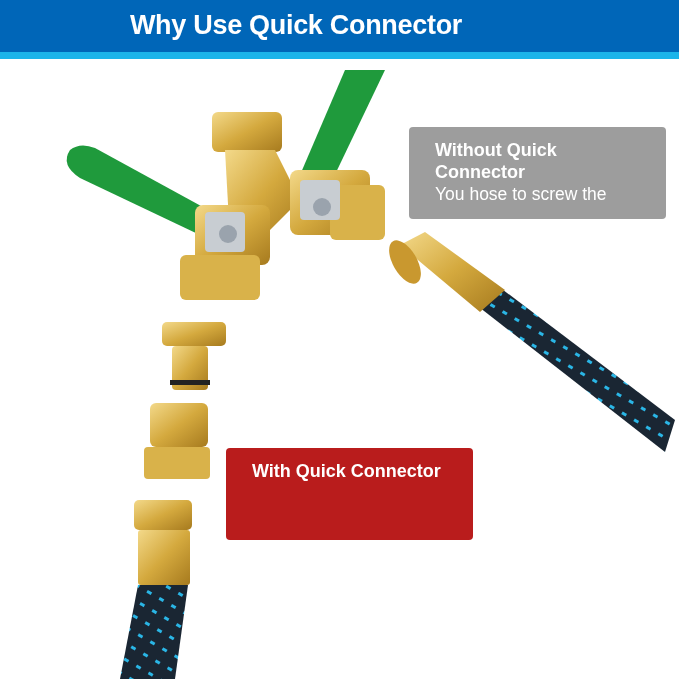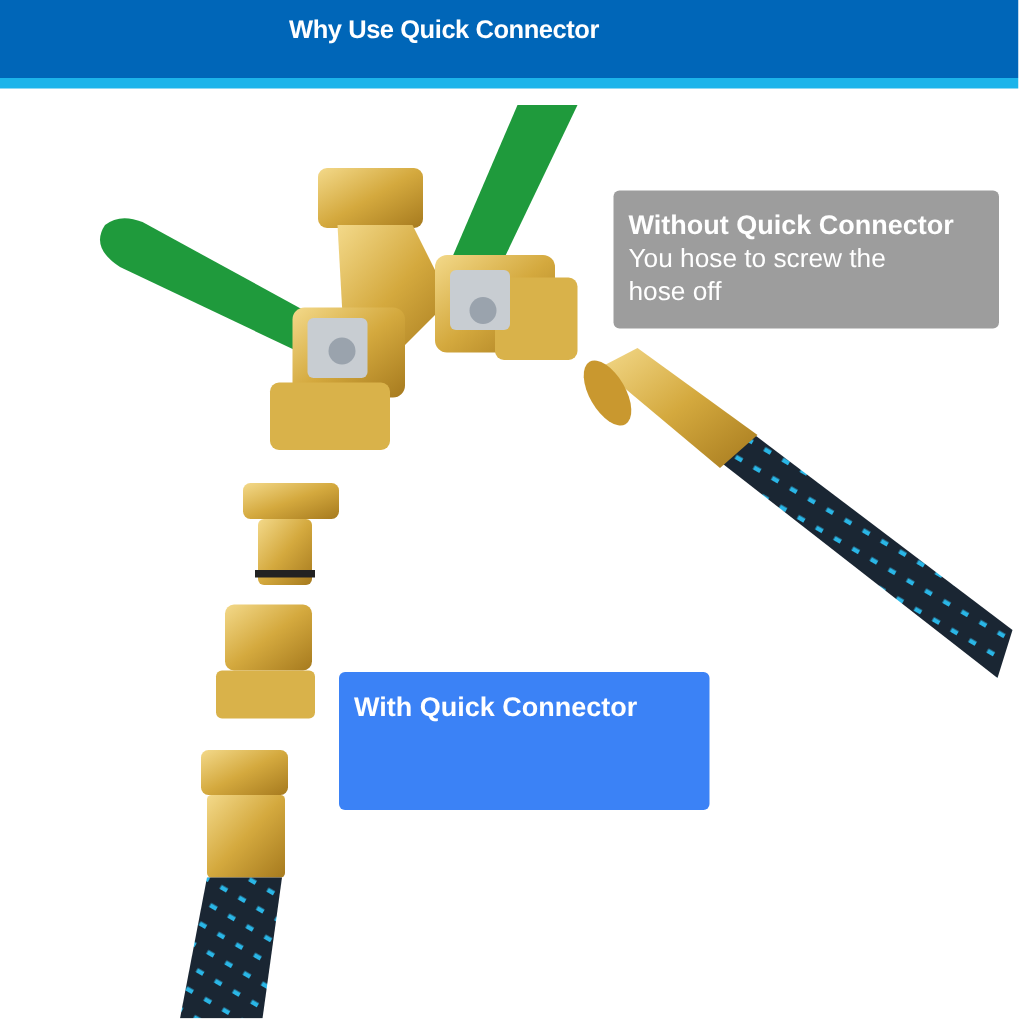--- a/index.html
+++ b/index.html
@@ -1,24 +1,24 @@
 <!DOCTYPE html>
 <html><head>
 <meta charset="utf-8">
 <style>
   html,body{margin:0;padding:0;background:#fff;}
   body{width:679px;height:679px;position:relative;overflow:hidden;font-family:"Liberation Sans",sans-serif;}
   .banner{position:absolute;left:0;top:0;width:679px;height:52px;background:#0066b8;}
   .banner-stripe{position:absolute;left:0;top:52px;width:679px;height:7px;background:#1cb4ea;}
-  .banner-title{position:absolute;left:0;top:10px;width:592px;text-align:center;color:#fff;font-weight:bold;font-size:17px;letter-spacing:-0.3px;}
-  .callout{position:absolute;border-radius:4px;color:#fff;box-sizing:border-box;padding:12px 10px;}
+  .banner-title{position:absolute;left:0;top:10px;width:592px;text-align:center;color:#fff;font-weight:bold;font-size:27px;letter-spacing:-0.3px;}
+  .callout{position:absolute;border-radius:4px;color:#fff;box-sizing:border-box;padding:12px 26px;}
   .callout .head{font-weight:bold;font-size:18px;line-height:22px;}
   .callout .body{font-size:17.5px;line-height:22px;}
   .callout-grey{left:409px;top:127px;width:257px;height:92px;background:#9d9d9d;}
-  .callout-blue{left:226px;top:448px;width:247px;height:92px;background:#3b82f6;}
+  .callout-blue{left:226px;top:448px;width:247px;height:92px;background:#b91c1c;}
   svg{position:absolute;left:0;top:0;}
 </style>
 </head>
 <body>
 
 <div class="banner"></div>
 <div class="banner-stripe"></div>
 <div class="banner-title">Why Use Quick Connector</div>
 
 <svg width="679" height="679" viewBox="0 0 679 679">
@@ -80,18 +80,17 @@
     <rect x="138" y="530" width="52" height="55" rx="3" fill="url(#brass)"></rect>
   </g>
   <g>
     <polygon points="138,585 188,585 175,679 120,679" fill="url(#braid)"></polygon>
   </g>
 </svg>
 
 <div class="callout callout-grey">
   <div class="head">Without Quick Connector</div>
   <div class="body">You hose to screw the</div>
-  <div class="body">hose off</div>
 </div>
 
 <div class="callout callout-blue">
   <div class="head">With Quick Connector</div>
 </div>
 
 </body></html>

